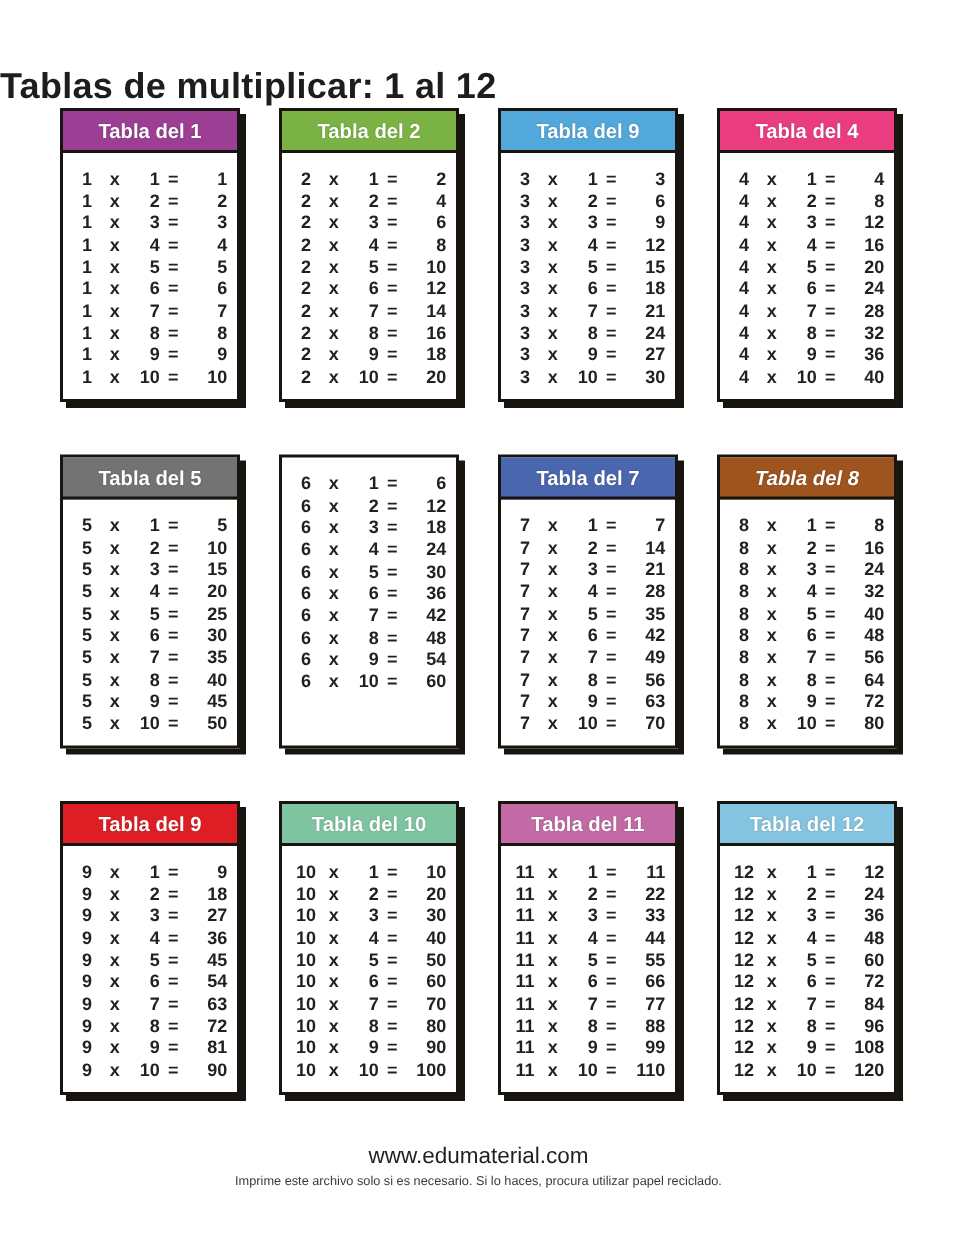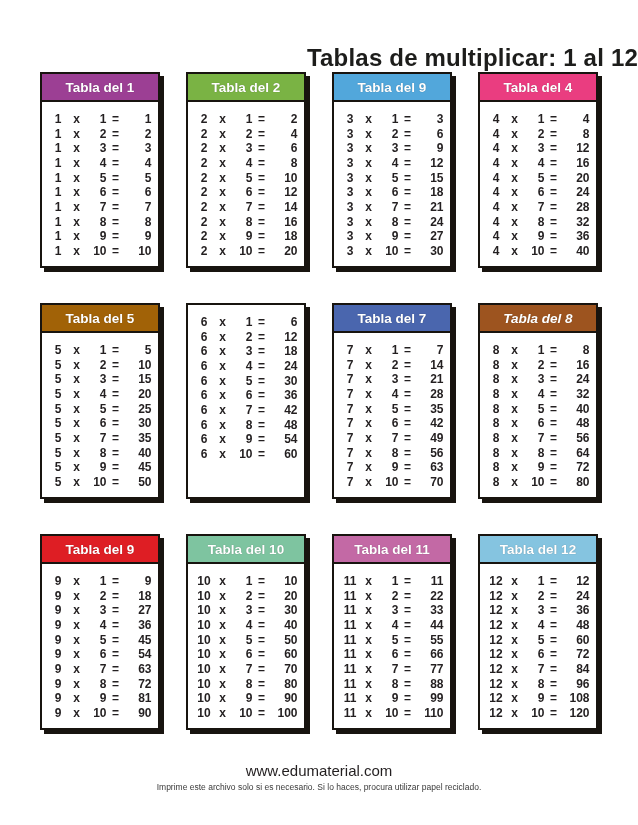--- a/index.html
+++ b/index.html
@@ -13,21 +13,21 @@
     width: 638px;
     height: 825px;
     background: #ffffff;
     overflow: hidden;
   }
   .page-title {
     position: absolute;
     top: 28px;
     left: 0;
     width: 100%;
-    text-align: right;
+    text-align: left;
     font-size: 24px;
     font-weight: bold;
     color: #1d1d1b;
     letter-spacing: 0.2px;
   }
   .tables-grid {
     position: absolute;
     left: 40px;
     top: 72px;
     display: grid;
@@ -397,21 +397,21 @@
           <div class="fact-row">
             <span class="col-a">4</span>
             <span class="col-op">x</span>
             <span class="col-b">10</span>
             <span class="col-op">=</span>
             <span class="col-r">40</span>
           </div>
         </div>
       </div>
       <div class="card">
-        <div class="card-header" style="background: #a16207;">Tabla del 5</div>
+        <div class="card-header" style="background: #737373;">Tabla del 5</div>
         <div class="card-body">
           <div class="fact-row">
             <span class="col-a">5</span>
             <span class="col-op">x</span>
             <span class="col-b">1</span>
             <span class="col-op">=</span>
             <span class="col-r">5</span>
           </div>
           <div class="fact-row">
             <span class="col-a">5</span>

